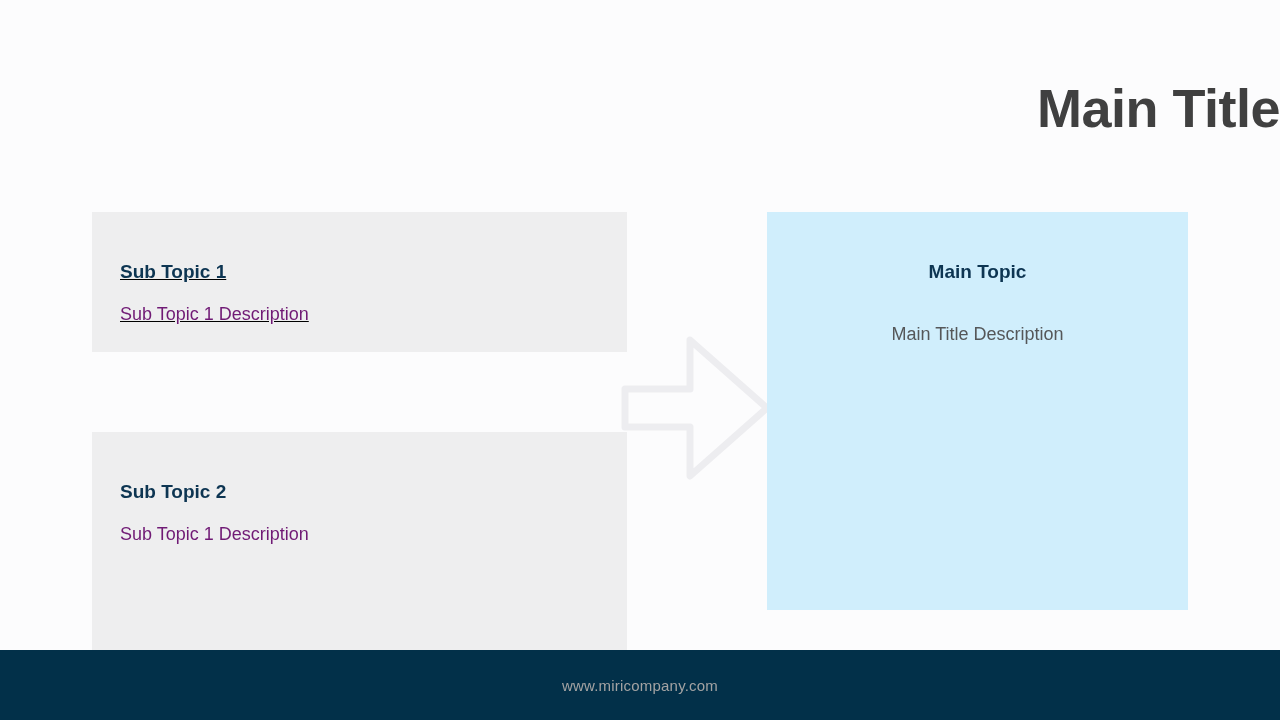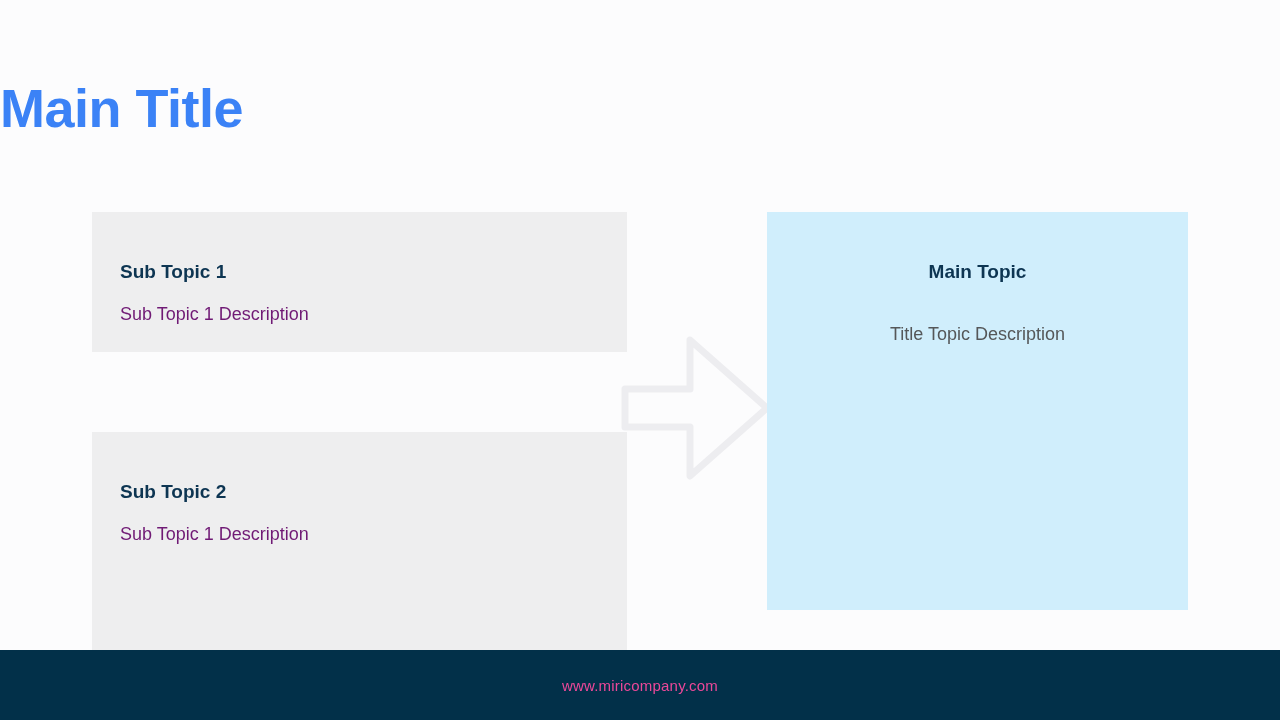--- a/index.html
+++ b/index.html
@@ -24,38 +24,38 @@
     height: 720px;
     background: #fcfcfd;
   }
 
   
   .slide-title {
     position: absolute;
     top: 76px;
     left: 0;
     width: 1280px;
-    text-align: left;
+    text-align: right;
     font-size: 54px;
     font-weight: bold;
     letter-spacing: -0.5px;
-    color: #3b82f6;
+    color: #404040;
     line-height: 1.2;
   }
 
   
   .sub-card {
     position: absolute;
     left: 92px;
     width: 535px;
     background: #eeeeef;
     padding: 48px 28px 0 28px;
   }
 
-  .sub-card-1 { top: 212px;  height: 140px; }
+  .sub-card-1 { top: 212px;  height: 140px; text-decoration: underline; }
   .sub-card-2 { top: 432px;  height: 240px; }
 
   .sub-card-title {
     font-size: 19px;
     font-weight: bold;
     color: #0d3552;
     line-height: 1.3;
     margin-bottom: 17px;
   }
 
@@ -111,21 +111,21 @@
     width: 1280px;
     height: 70px;
     background: #023049;
     display: flex;
     align-items: center;
     justify-content: center;
   }
 
   .footer-text {
     font-size: 15px;
-    color: #ec4899;
+    color: #a3a3a3;
     letter-spacing: 0.2px;
   }
 </style>
 </head>
 <body>
 
 <div class="slide">
 
   <div class="slide-title">Main Title</div>
 
@@ -140,20 +140,20 @@
   </div>
 
   <div class="arrow-connector">
     <svg width="152" height="152" viewBox="0 0 152 152" fill="none" xmlns="http://www.w3.org/2000/svg">
       <path d="M5 57 H70 V8 L147 76 L70 144 V95 H5 Z" fill="none" stroke="#ededf0" stroke-width="7" stroke-linejoin="round" stroke-linecap="round"></path>
     </svg>
   </div>
 
   <div class="main-box">
     <div class="main-box-title">Main Topic</div>
-    <div class="main-box-desc">Title Topic Description</div>
+    <div class="main-box-desc">Main Title Description</div>
   </div>
 
   <div class="footer-bar">
     <span class="footer-text">www.miricompany.com</span>
   </div>
 
 </div>
 
 </body></html>

